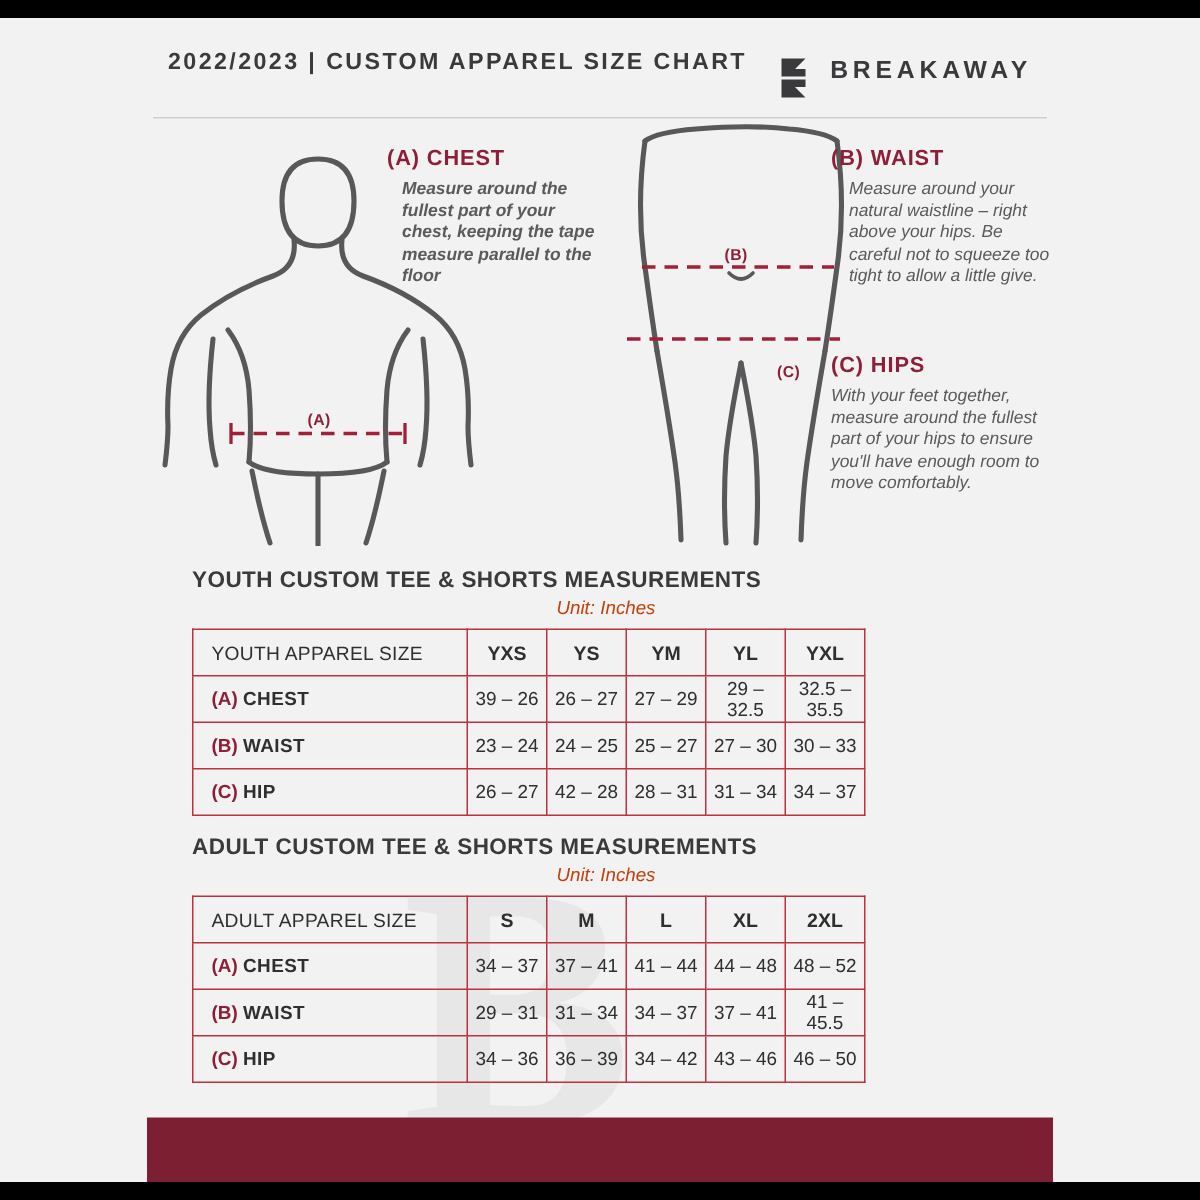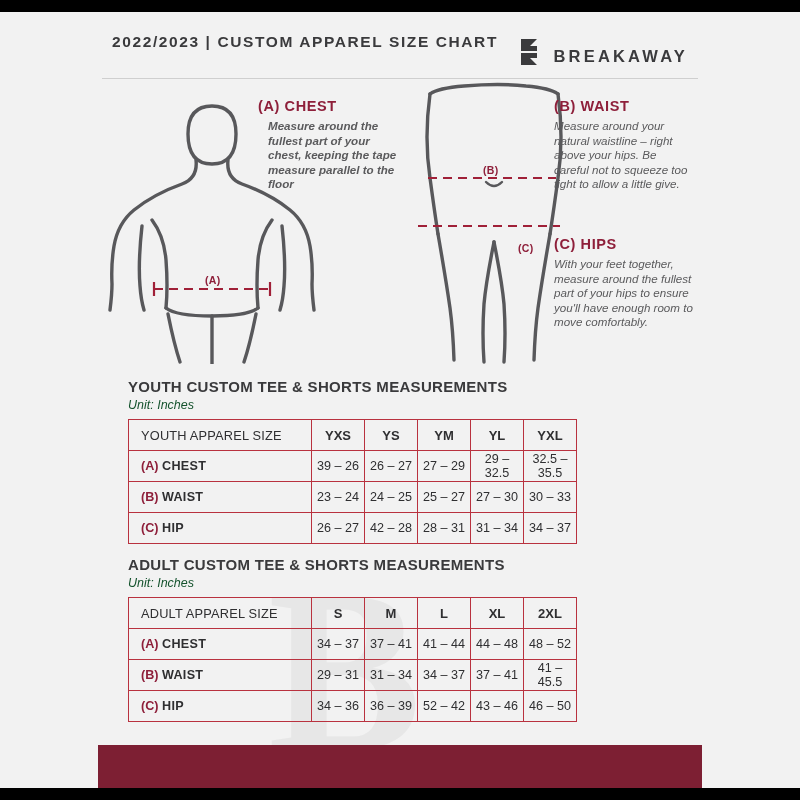--- a/index.html
+++ b/index.html
@@ -53,21 +53,21 @@
     font-weight: bold;
     letter-spacing: 1.6px;
     color: #3a3a3c;
     white-space: nowrap;
   }
   .brand-wrap {
     position: absolute;
     right: 112px;
     top: 26px;
     display: flex;
-    align-items: flex-end;
+    align-items: flex-start;
     gap: 13px;
   }
   .brand-mark {
     width: 22px;
     height: 28px;
     position: relative;
   }
   .brand-name {
     font-size: 16.5px;
     font-weight: bold;
@@ -103,21 +103,21 @@
     position: absolute;
     font-size: 11.6px;
     line-height: 14.6px;
     font-style: italic;
     color: #5a5a5c;
     width: 135px;
   }
   .chest-title { left: 258px; top: 24px; }
   .chest-body  { left: 268px; top: 45px; font-weight: bold; }
   .waist-title { left: 554px; top: 24px; }
-  .waist-body  { left: 554px; top: 45px; }
+  .waist-body  { left: 566px; top: 45px; }
   .hips-title  { left: 554px; top: 162px; }
   .hips-body   { left: 554px; top: 183px; width: 140px; }
 
   .tag {
     position: absolute;
     font-size: 10.5px;
     font-weight: bold;
     color: #8e1f3a;
     letter-spacing: .3px;
   }
@@ -136,23 +136,24 @@
   .sec-adult { top: 544px; }
 
   .sec-title {
     text-align: left;
     font-size: 15px;
     font-weight: bold;
     color: #3a3a3c;
     letter-spacing: .3px;
   }
   .sec-unit {
+    text-align: center;
     font-size: 12.5px;
     font-style: italic;
-    color: #14532d;
+    color: #c2410c;
     margin-top: 3px;
     margin-bottom: 7px;
   }
   table.size {
     border-collapse: collapse;
     width: 449px;
     table-layout: fixed;
   }
   table.size th, table.size td {
     border: 1px solid #b9323f;
@@ -370,21 +371,21 @@
             <td>37 – 41</td>
             <td>41 – 45.5</td>
           </tr>
           <tr>
             <td class="label-c">
               <span class="ltr">(C)</span>
               <span class="nm">HIP</span>
             </td>
             <td>34 – 36</td>
             <td>36 – 39</td>
-            <td>52 – 42</td>
+            <td>34 – 42</td>
             <td>43 – 46</td>
             <td>46 – 50</td>
           </tr>
         </tbody>
       </table>
     </div>
 
     <div class="footer-bar"></div>
   </div>
 </div>

